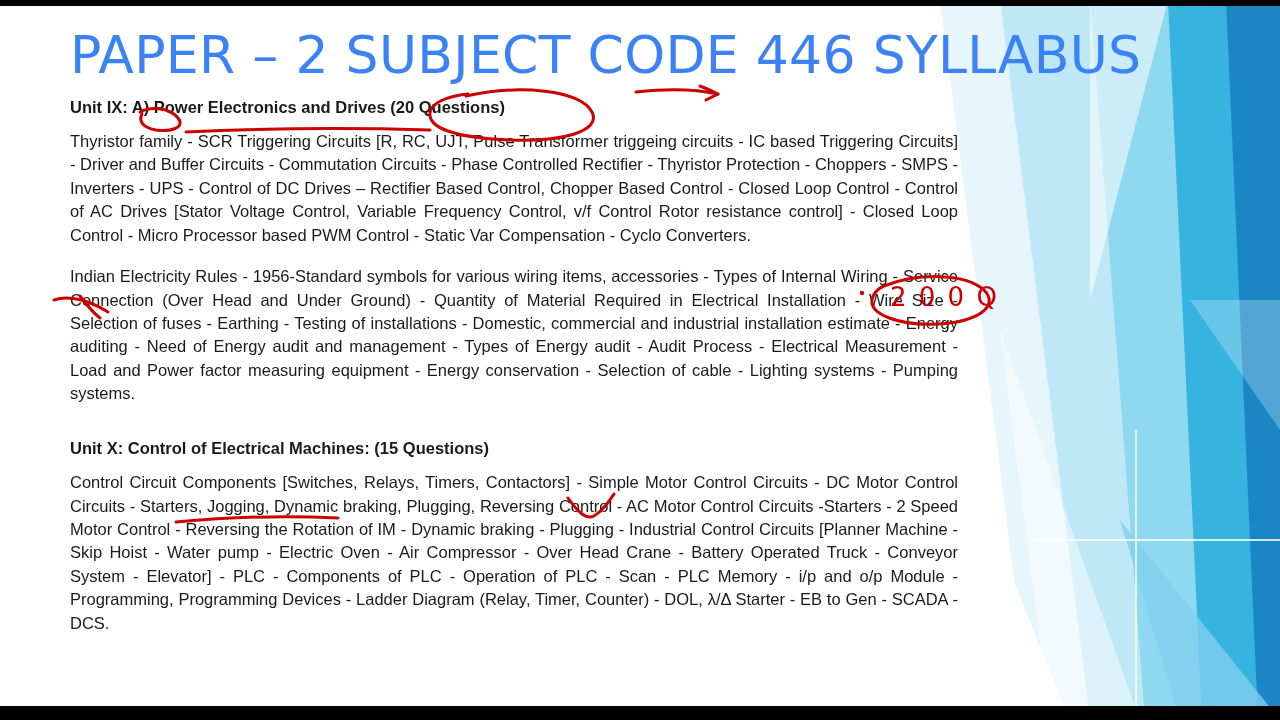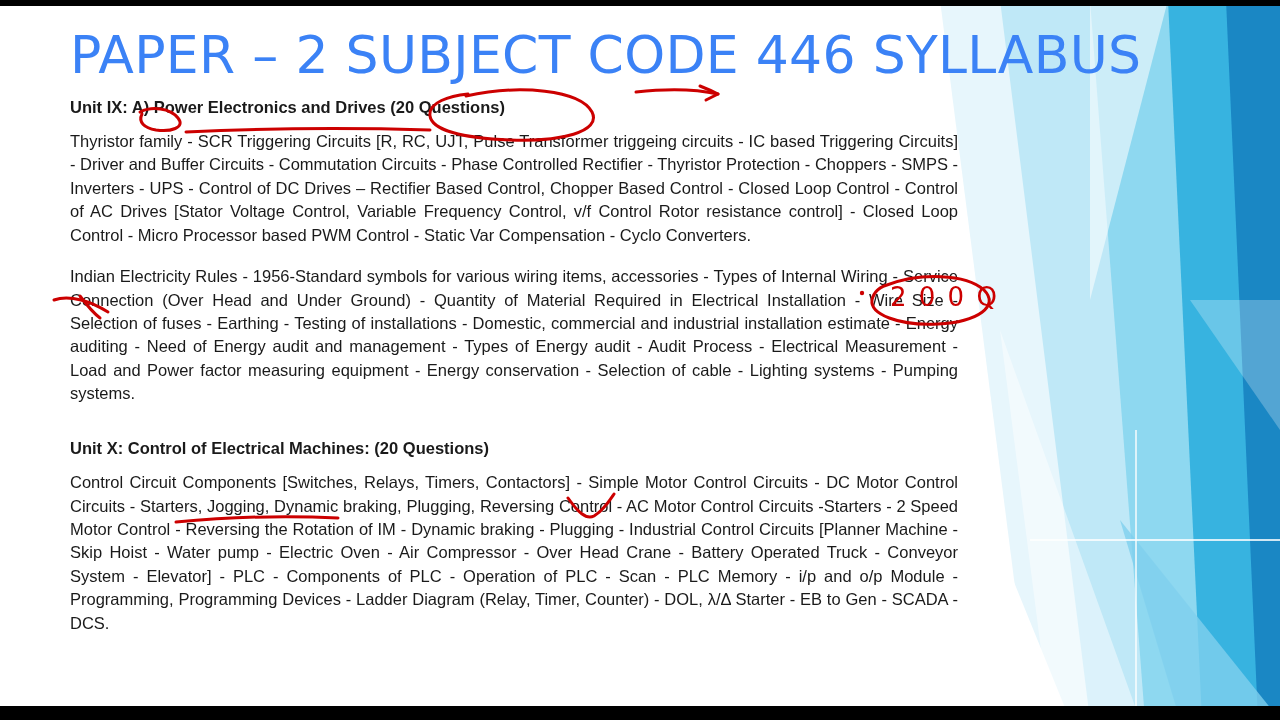--- a/index.html
+++ b/index.html
@@ -123,21 +123,21 @@
 
     <div class="heading">Unit IX: A) Power Electronics and Drives (20 Questions)</div>
     <p class="para justified">Thyristor family - SCR Triggering Circuits [R, RC, UJT, Pulse Transformer triggeing circuits - IC based Triggering Circuits] - Driver and Buffer Circuits - Commutation Circuits - Phase Controlled Rectifier - Thyristor Protection - Choppers - SMPS - Inverters - UPS - Control of DC Drives – Rectifier Based Control, Chopper Based Control - Closed Loop Control - Control of AC Drives [Stator Voltage Control, Variable Frequency Control, v/f Control Rotor resistance control] - Closed Loop Control - Micro Processor based PWM Control - Static Var Compensation - Cyclo Converters.</p>
 
     <div class="gap"></div>
 
     <p class="para justified">Indian Electricity Rules - 1956-Standard symbols for various wiring  items, accessories - Types of Internal Wiring - Service Connection (Over Head and Under Ground) - Quantity of Material Required in Electrical Installation - Wire Size - Selection of fuses - Earthing - Testing of installations - Domestic, commercial and industrial installation estimate - Energy auditing - Need of Energy audit and management - Types of Energy audit - Audit Process - Electrical Measurement - Load and Power factor measuring equipment - Energy conservation - Selection of cable - Lighting systems - Pumping systems.</p>
 
     <div class="gap"></div>
 
-    <div class="heading">Unit X: Control of Electrical Machines: (20 Questions)</div>
+    <div class="heading">Unit X: Control of Electrical Machines: (15 Questions)</div>
     <p class="para justified">Control Circuit Components [Switches, Relays, Timers, Contactors] - Simple Motor Control Circuits - DC Motor Control Circuits - Starters, Jogging, Dynamic braking, Plugging, Reversing Control - AC Motor Control Circuits -Starters - 2 Speed Motor Control - Reversing the Rotation of IM - Dynamic braking - Plugging - Industrial Control Circuits [Planner Machine - Skip Hoist - Water pump - Electric Oven - Air Compressor - Over Head Crane - Battery Operated Truck - Conveyor System - Elevator] - PLC - Components of PLC - Operation of PLC - Scan - PLC Memory - i/p and o/p Module - Programming, Programming Devices - Ladder Diagram (Relay, Timer, Counter) - DOL, λ/Δ Starter - EB to Gen - SCADA - DCS.</p>
   </div>
 
   <svg class="ink" viewBox="0 0 1280 720" xmlns="http://www.w3.org/2000/svg">
     <g stroke="#cc0000" fill="none" stroke-width="3" stroke-linecap="round" stroke-linejoin="round">
 
       <path d="M636 92 C 672 88, 700 90, 718 94"></path>
       <path d="M700 86 C 710 90, 714 92, 718 94 L 706 100"></path>
 
       <path d="M466 96 C 520 84, 580 90, 592 112 C 602 132, 560 142, 510 140 C 462 138, 432 130, 430 116 C 428 102, 450 96, 468 94"></path>

